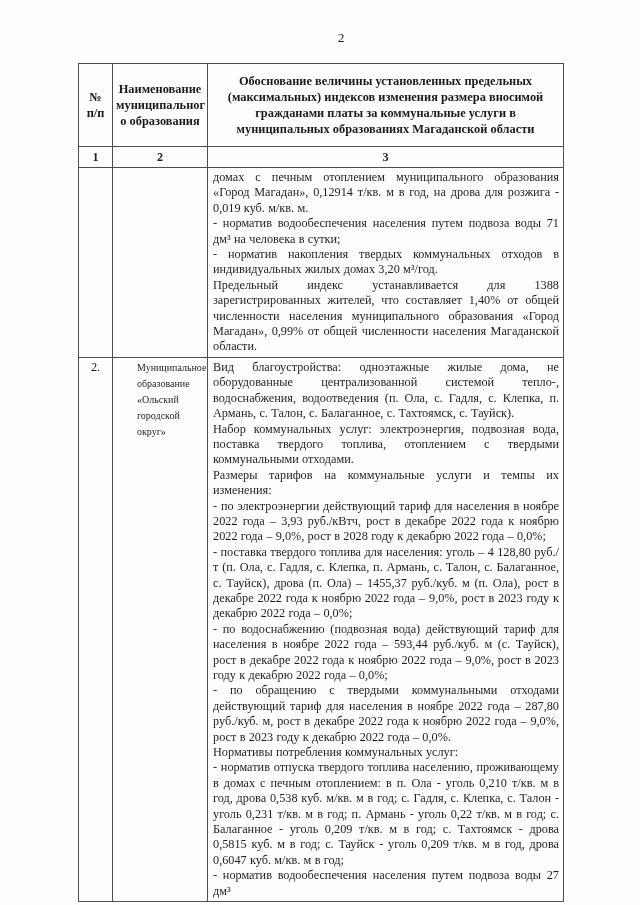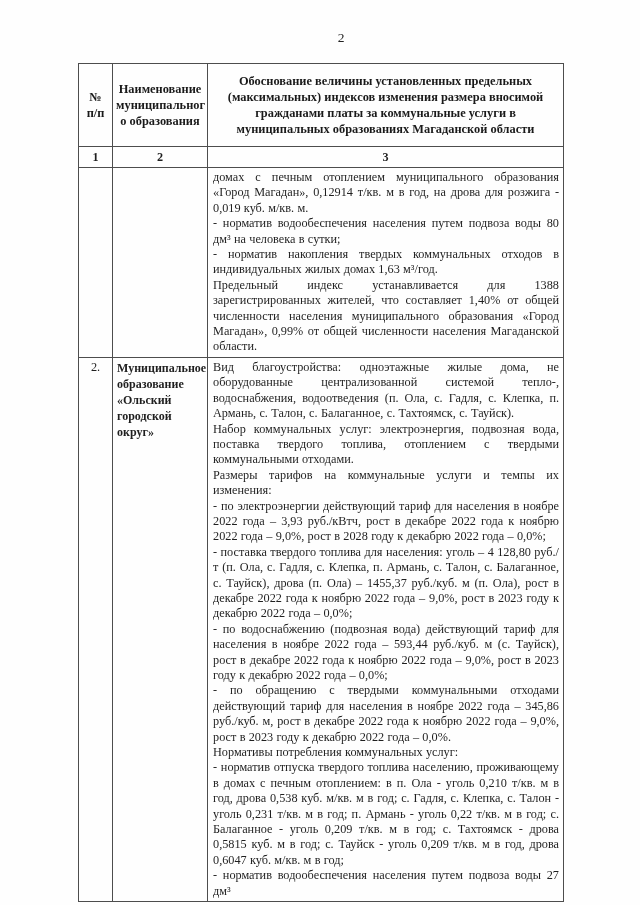--- a/index.html
+++ b/index.html
@@ -56,24 +56,23 @@
     font-size: 12.2px;
     padding: 1px 2px;
   }
   .cell-num {
     text-align: center;
     font-size: 12.3px;
     line-height: 15.4px;
     padding: 2px 1px;
   }
   .cell-name {
-    font-size: 12px;
+    font-size: 10px;
     line-height: 16px;
-    padding: 2px 2px 2px 4px;
-    font-weight: bold;
+    padding: 2px 2px 2px 24px;
   }
   .cell-text {
     font-size: 12.25px;
     line-height: 15.4px;
     padding: 2px 4px 2px 5px;
   }
   .cell-text p {
     margin: 0;
     text-align: justify;
     word-spacing: 0.02em;
@@ -107,36 +106,36 @@
         <td>2</td>
         <td>3</td>
       </tr>
     </thead>
     <tbody>
       <tr class="row-cont">
         <td class="cell-num"></td>
         <td class="cell-name"></td>
         <td class="cell-text">
           <p>домах с печным отоплением муниципального образования «Город Магадан», 0,12914 т/кв. м в год, на дрова для розжига - 0,019 куб. м/кв. м.</p>
-          <p>- норматив водообеспечения населения путем подвоза воды 80 дм³ на человека в сутки;</p>
-          <p>- норматив накопления твердых коммунальных отходов в индивидуальных жилых домах 1,63 м³/год.</p>
+          <p>- норматив водообеспечения населения путем подвоза воды 71 дм³ на человека в сутки;</p>
+          <p>- норматив накопления твердых коммунальных отходов в индивидуальных жилых домах 3,20 м³/год.</p>
           <p>Предельный индекс устанавливается для 1388 зарегистрированных жителей, что составляет 1,40% от общей численности населения муниципального образования «Город Магадан», 0,99% от общей численности населения Магаданской области.</p>
         </td>
       </tr>
       <tr>
         <td class="cell-num">2.</td>
         <td class="cell-name">Муниципальное образование «Ольский городской округ»</td>
         <td class="cell-text">
           <p>Вид благоустройства: одноэтажные жилые дома, не оборудованные централизованной системой тепло-, водоснабжения, водоотведения (п. Ола, с. Гадля, с. Клепка, п. Армань, с. Талон, с. Балаганное, с. Тахтоямск, с. Тауйск).</p>
           <p>Набор коммунальных услуг: электроэнергия, подвозная вода, поставка твердого топлива, отоплением с твердыми коммунальными отходами.</p>
           <p>Размеры тарифов на коммунальные услуги и темпы их изменения:</p>
           <p>- по электроэнергии действующий тариф для населения в ноябре 2022 года – 3,93 руб./кВтч, рост в декабре 2022 года к ноябрю 2022 года – 9,0%, рост в 2028 году к декабрю 2022 года – 0,0%;</p>
           <p>- поставка твердого топлива для населения: уголь – 4 128,80 руб./т (п. Ола, с. Гадля, с. Клепка, п. Армань, с. Талон, с. Балаганное, с. Тауйск), дрова (п. Ола) – 1455,37 руб./куб. м (п. Ола), рост в декабре 2022 года к ноябрю 2022 года – 9,0%, рост в 2023 году к декабрю 2022 года – 0,0%;</p>
           <p>- по водоснабжению (подвозная вода) действующий тариф для населения в ноябре 2022 года – 593,44 руб./куб. м (с. Тауйск), рост в декабре 2022 года к ноябрю 2022 года – 9,0%, рост в 2023 году к декабрю 2022 года – 0,0%;</p>
-          <p>- по обращению с твердыми коммунальными отходами действующий тариф для населения в ноябре 2022 года – 345,86 руб./куб. м, рост в декабре 2022 года к ноябрю 2022 года – 9,0%, рост в 2023 году к декабрю 2022 года – 0,0%.</p>
+          <p>- по обращению с твердыми коммунальными отходами действующий тариф для населения в ноябре 2022 года – 287,80 руб./куб. м, рост в декабре 2022 года к ноябрю 2022 года – 9,0%, рост в 2023 году к декабрю 2022 года – 0,0%.</p>
           <p>Нормативы потребления коммунальных услуг:</p>
           <p>- норматив отпуска твердого топлива населению, проживающему в домах с печным отоплением: в п. Ола - уголь 0,210 т/кв. м в год, дрова 0,538 куб. м/кв. м в год; с. Гадля, с. Клепка, с. Талон - уголь 0,231 т/кв. м в год; п. Армань - уголь 0,22 т/кв. м в год; с. Балаганное - уголь 0,209 т/кв. м в год; с. Тахтоямск - дрова 0,5815 куб. м в год; с. Тауйск - уголь 0,209 т/кв. м в год, дрова 0,6047 куб. м/кв. м в год;</p>
           <p>- норматив водообеспечения населения путем подвоза воды 27 дм³</p>
         </td>
       </tr>
     </tbody>
   </table>
 
 </div>
 

